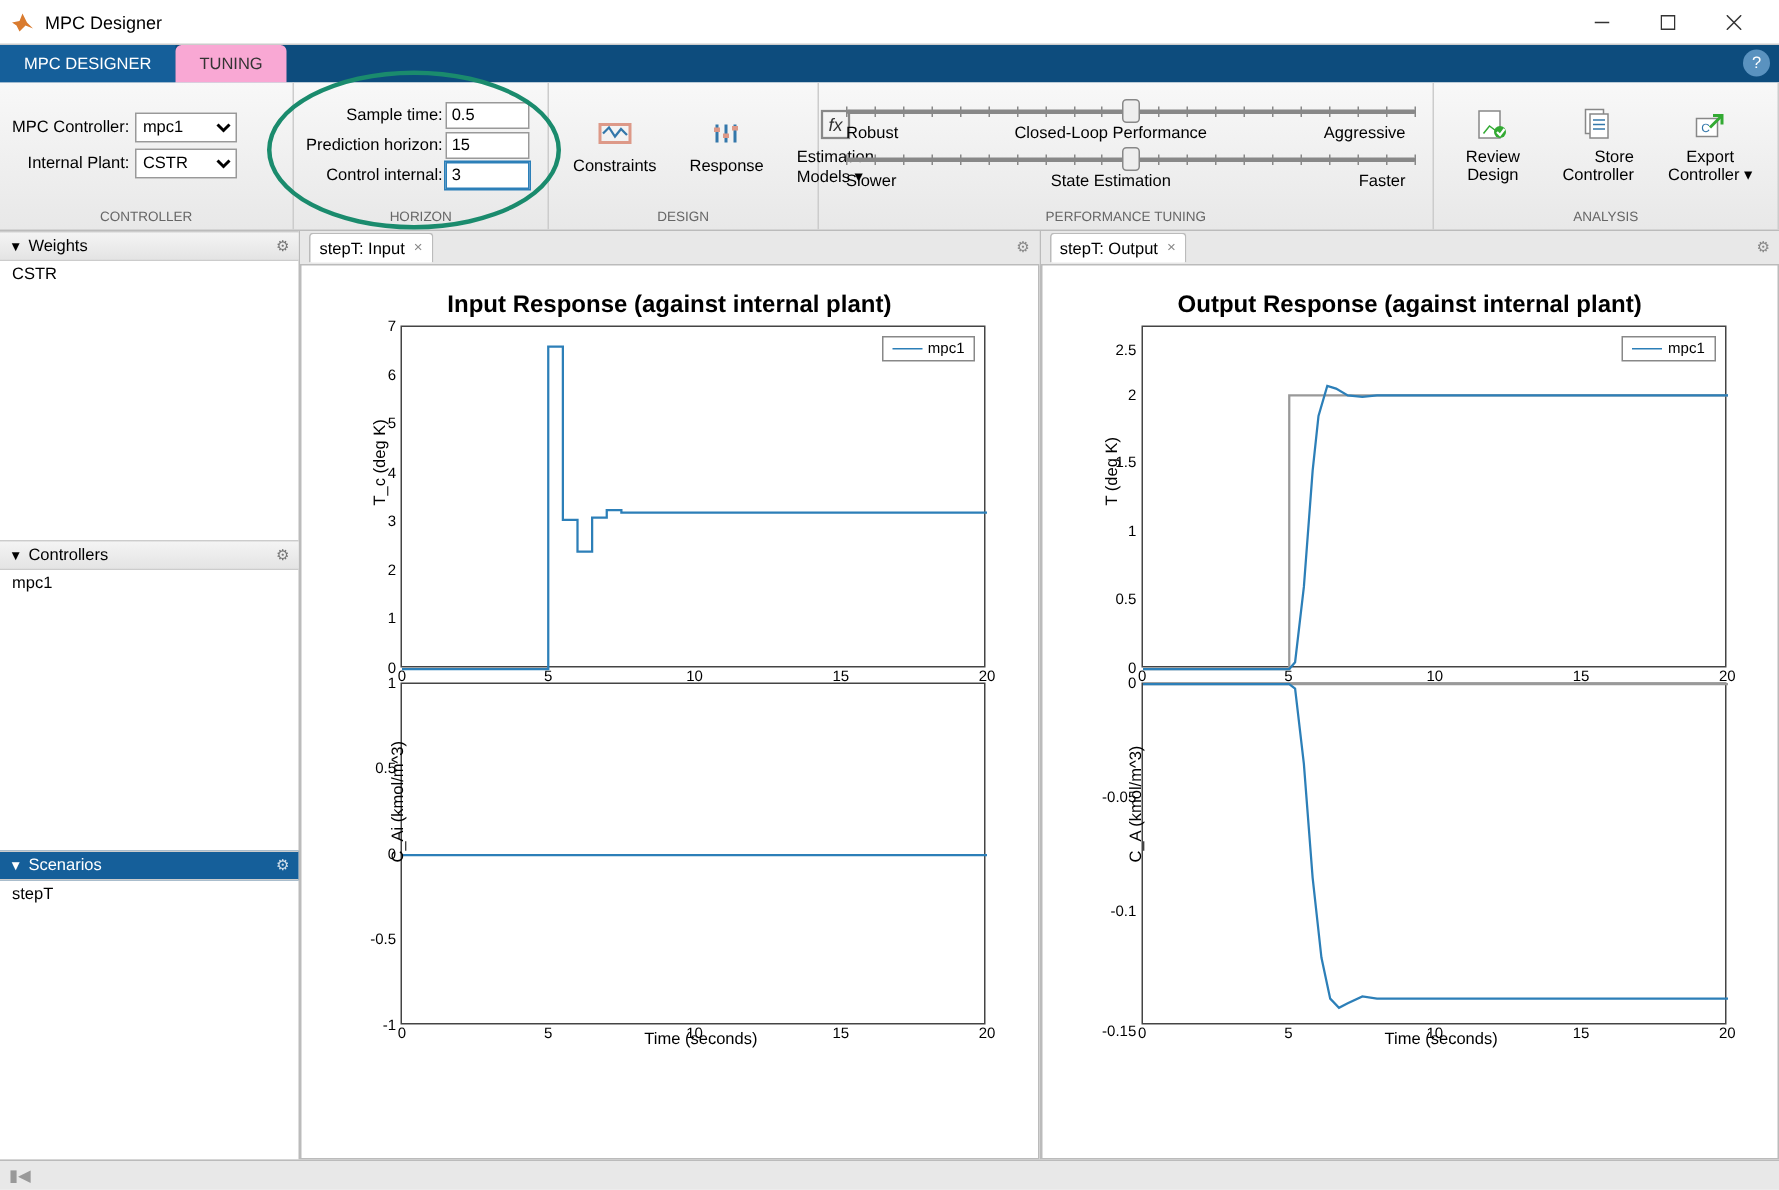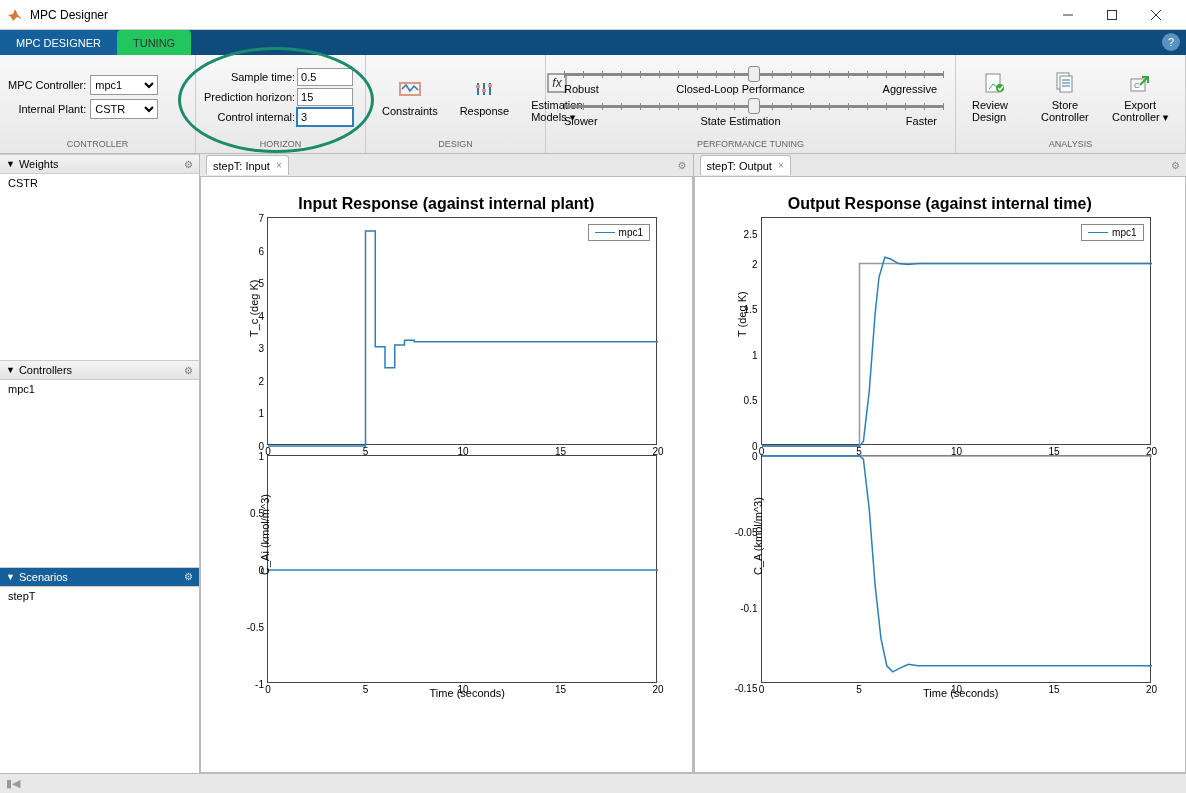--- a/index.html
+++ b/index.html
@@ -9,21 +9,21 @@
   .titlebar { height:30px; background:#fff; border-bottom:1px solid #ccc; display:flex; align-items:center; padding:0 8px; }
   .titlebar .logo { width:16px; height:16px; margin-right:6px; }
   .titlebar .title { font-size:12px; flex:1; }
   .titlebar .winbtn { width:44px; height:30px; display:flex; align-items:center; justify-content:center; }
   .titlebar .winbtn svg { stroke:#333; stroke-width:1; }
 
   
   .tabstrip { height:25px; background:#0d4c7d; display:flex; align-items:flex-end; position:relative; }
   .tabstrip .tab { height:25px; padding:0 16px; font-size:11px; display:flex; align-items:center; color:#fff; cursor:pointer; }
   .tabstrip .tab.inactive { background:#155f9a; }
-  .tabstrip .tab.active { background:#22c55e; color:#333; border-top-left-radius:4px; border-top-right-radius:4px; }
+  .tabstrip .tab.active { background:#f9a8d4; color:#333; border-top-left-radius:4px; border-top-right-radius:4px; }
   .tabstrip .helpbtn { position:absolute; right:6px; top:3px; width:18px; height:18px; border-radius:50%; background:#5a92bf; color:#fff; font-size:11px; display:flex; align-items:center; justify-content:center; }
 
   
   .toolstrip { height:99px; background:linear-gradient(#f8f8f8,#e8e8e8); border-bottom:1px solid #bbb; display:flex; position:relative; }
   .toolgroup { border-right:1px solid #ccc; display:flex; flex-direction:column; }
   .toolgroup .body { flex:1; display:flex; align-items:center; padding:4px 8px; }
   .toolgroup .label { height:14px; font-size:9px; color:#666; text-align:center; }
 
   
   .ctrl-fields { display:grid; grid-template-columns:auto auto; gap:4px 4px; align-items:center; font-size:11px; }
@@ -249,31 +249,31 @@
 
   <div class="toolgroup" style="flex:1">
     <div class="body" style="gap:6px">
       <div class="bigbtn">
         <svg class="icon" viewBox="0 0 24 24">
             <rect x="3" y="3" width="14" height="18" fill="#fff" stroke="#888"></rect>
             <path d="M6 18 L10 13 L14 16" fill="none" stroke="#3a3"></path>
             <circle cx="17" cy="17" r="4" fill="#3a3"></circle>
             <path d="M15 17 L17 19 L20 15" fill="none" stroke="#fff" stroke-width="1.5"></path>
           </svg>
-        <span style="line-height:1.1">Review Design</span>
+        <span style="text-align:center;line-height:1.1">Review Design</span>
       </div>
       <div class="bigbtn">
         <svg class="icon" viewBox="0 0 24 24">
             <rect x="4" y="2" width="12" height="16" fill="#fff" stroke="#888"></rect>
             <rect x="7" y="5" width="12" height="16" fill="#fff" stroke="#888"></rect>
             <line x1="9" y1="9" x2="17" y2="9" stroke="#37a"></line>
             <line x1="9" y1="12" x2="17" y2="12" stroke="#37a"></line>
             <line x1="9" y1="15" x2="17" y2="15" stroke="#37a"></line>
           </svg>
-        <span style="text-align:center;line-height:1.1">Store Controller</span>
+        <span style="text-align:right;line-height:1.1">Store Controller</span>
       </div>
       <div class="bigbtn">
         <svg class="icon" viewBox="0 0 24 24">
             <rect x="3" y="8" width="14" height="12" fill="#fff" stroke="#888"></rect>
             <path d="M14 6 L20 6 L20 12" fill="none" stroke="#3a3" stroke-width="2"></path>
             <path d="M20 6 L12 14" fill="none" stroke="#3a3" stroke-width="2"></path>
             <text x="9" y="17" text-anchor="middle" font-size="8" fill="#37a">C</text>
           </svg>
         <span style="text-align:center;line-height:1.1"><span>Export Controller</span> ▾</span>
       </div>
@@ -376,21 +376,21 @@
 
     <div class="viewcol">
       <div class="doctab-row">
         <div class="doctab">
           <span>stepT: Output</span>
           <span class="x-icon">×</span>
         </div>
         <span class="panel-gear">⚙</span>
       </div>
       <div class="plotcanvas">
-        <div class="plot-title">Output Response (against internal time)</div>
+        <div class="plot-title">Output Response (against internal plant)</div>
         <div class="axes-wrap" id="plot-output_t" style="height: 228px; margin-left: 52px; margin-right: 10px;">
             <div class="axes" style="width:390px;height:228px">
               <span class="ytick" style="top:228px">0</span>
               <span class="ytick" style="top:182.4px">0.5</span>
               <span class="ytick" style="top:136.8px">1</span>
               <span class="ytick" style="top:91.20000000000002px">1.5</span>
               <span class="ytick" style="top:45.599999999999994px">2</span>
               <span class="ytick" style="top:16px">2.5</span>
               <span class="xtick" style="left:0px">0</span>
               <span class="xtick" style="left:97.5px">5</span>

